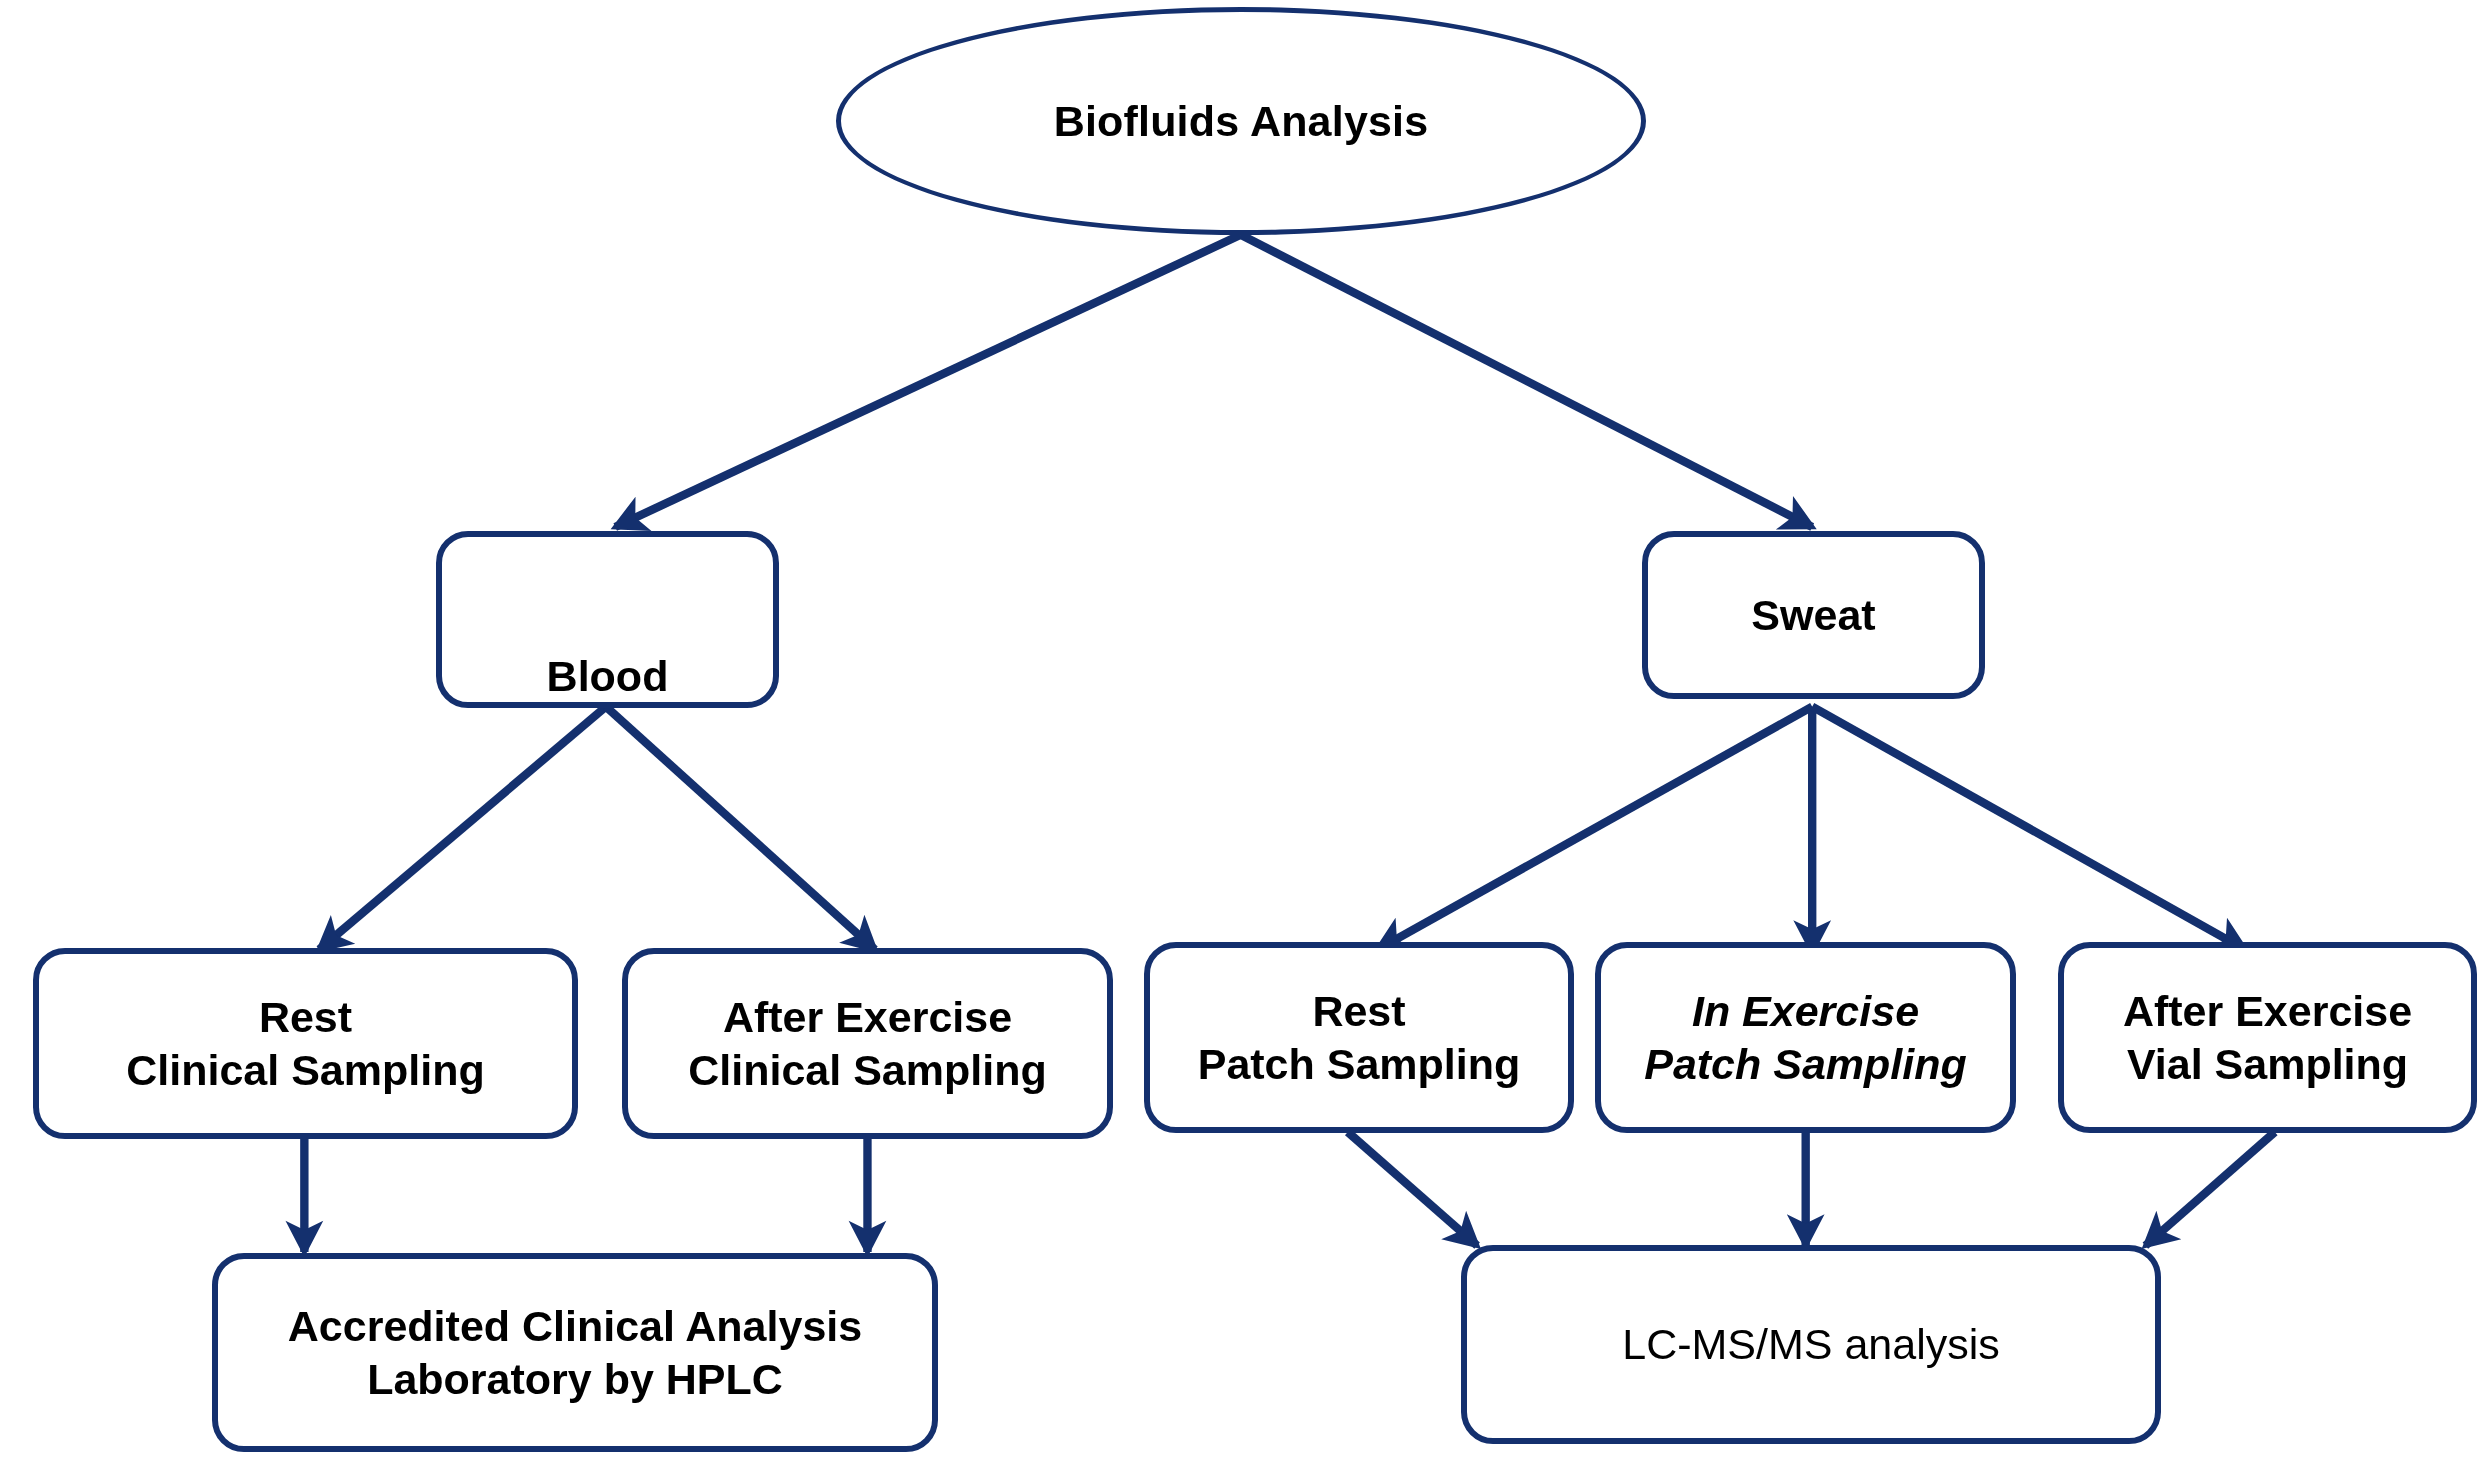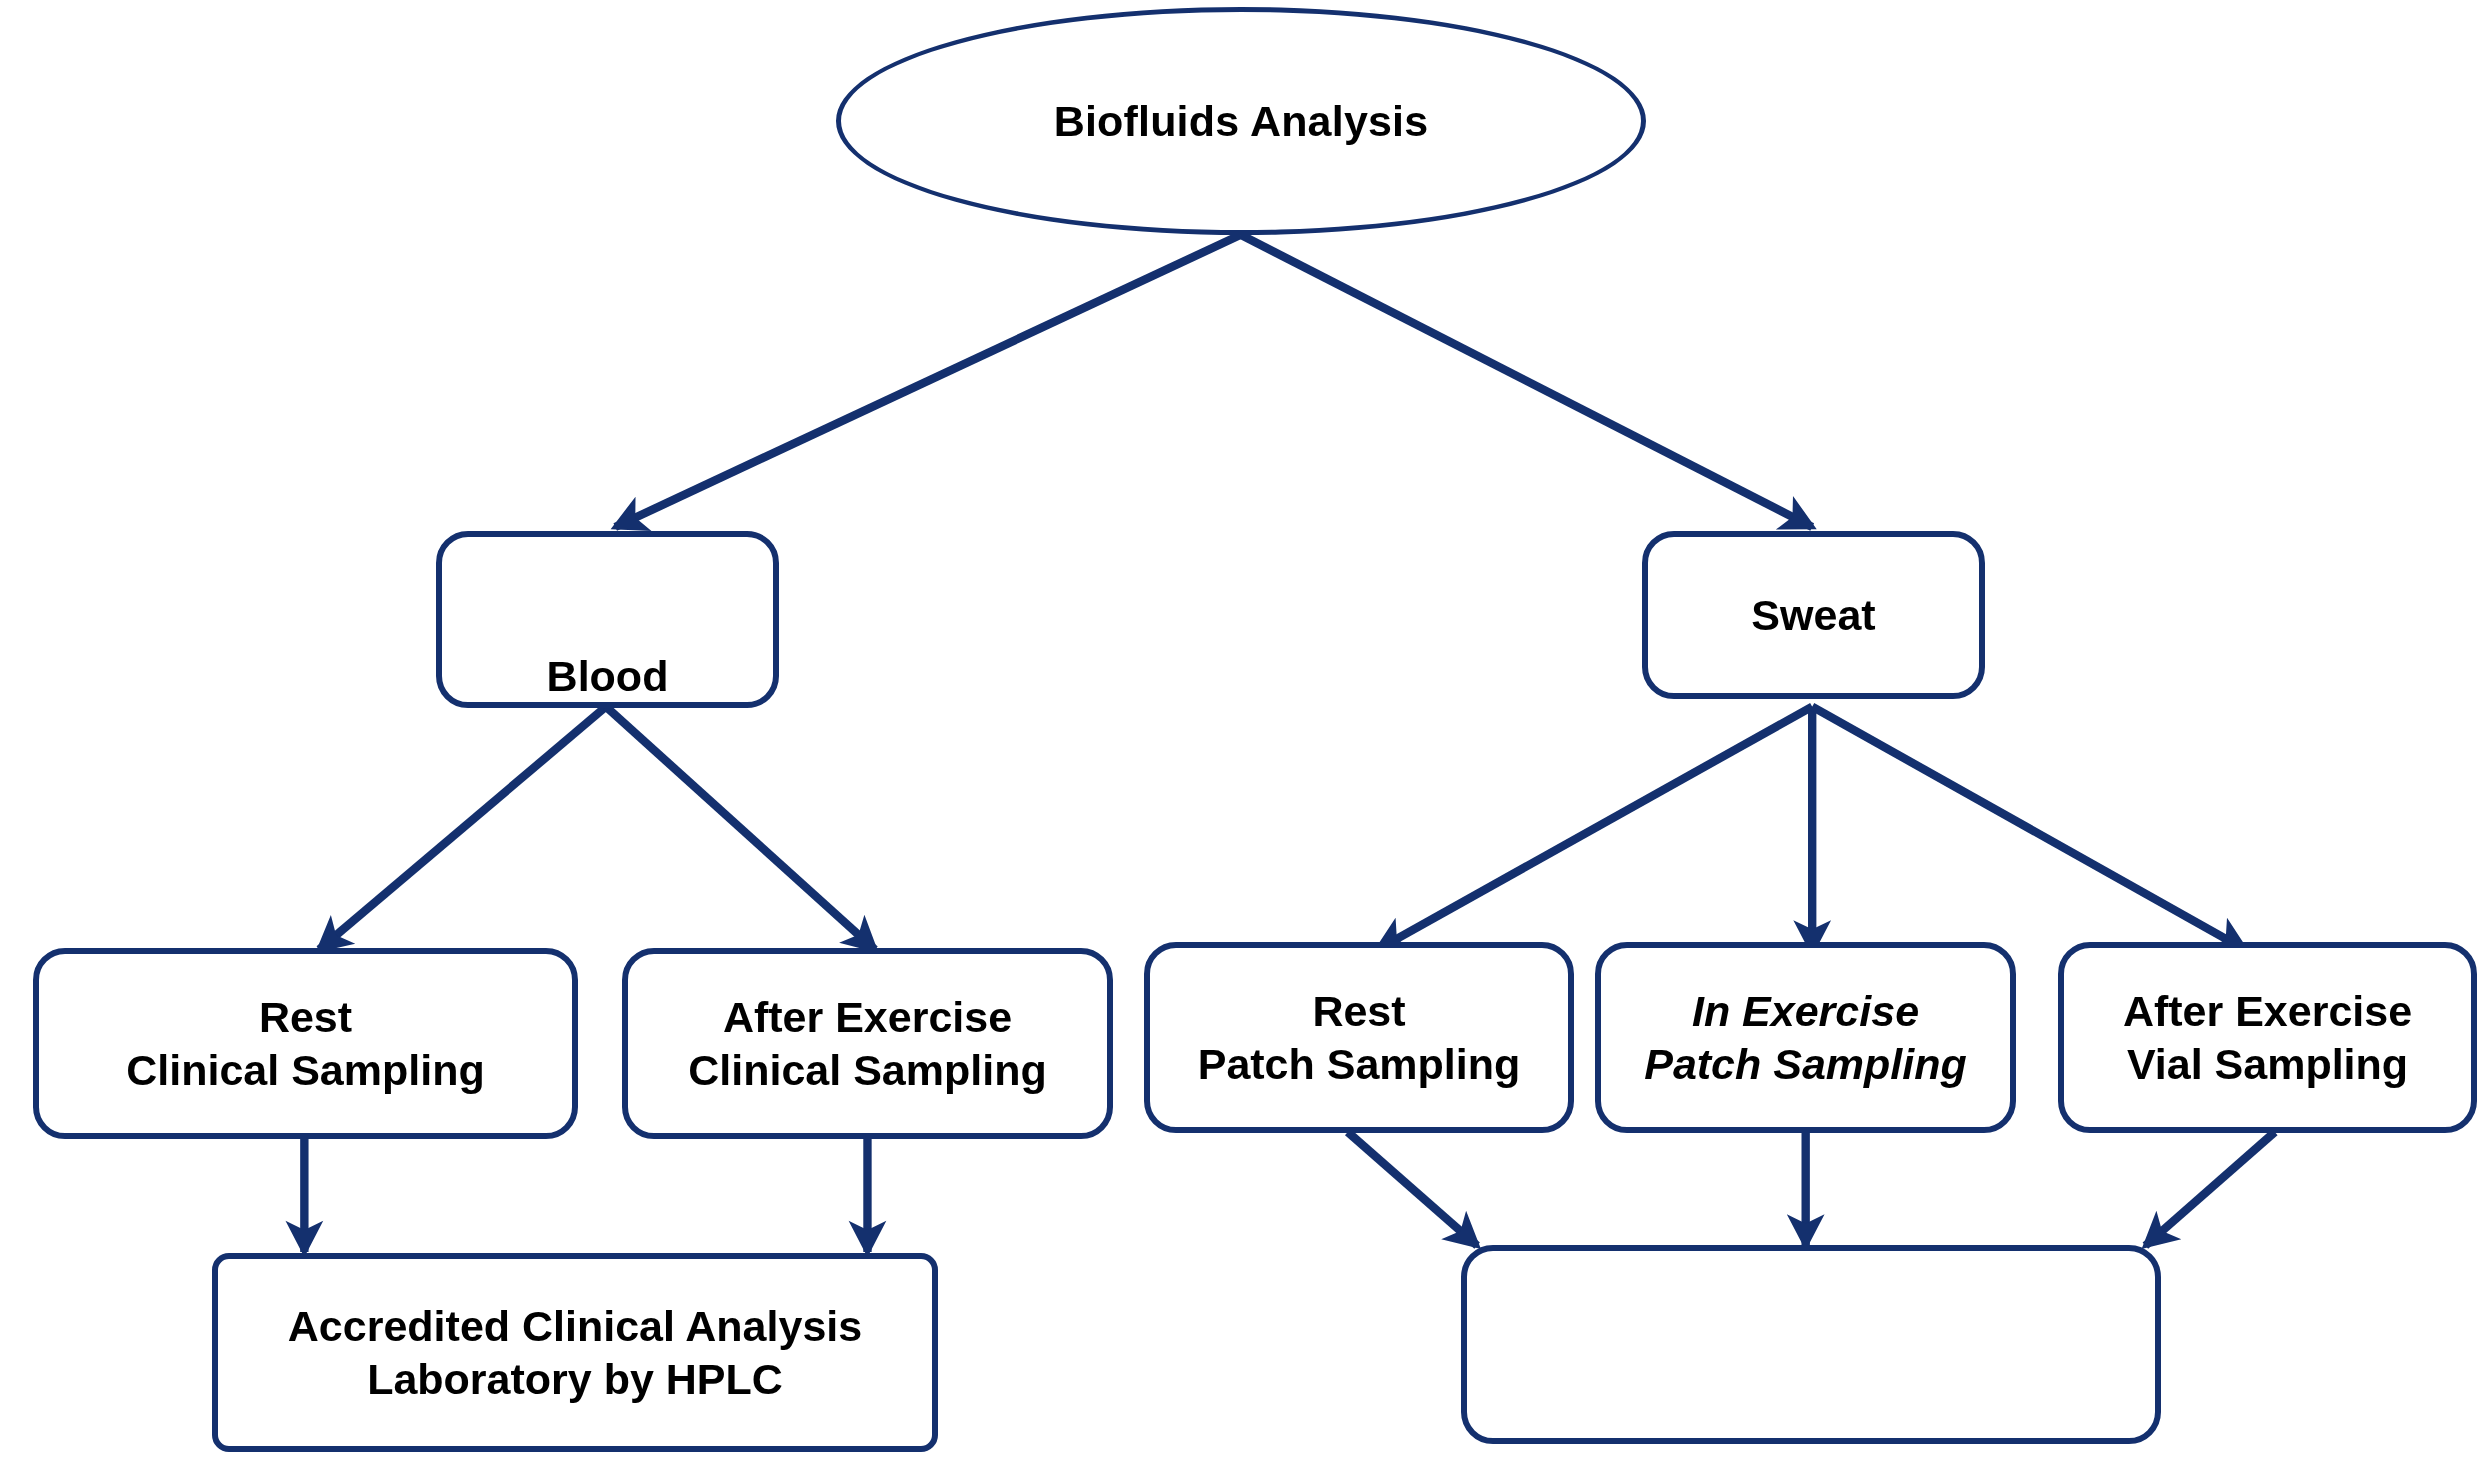--- a/index.html
+++ b/index.html
@@ -120,22 +120,23 @@
   <div class="node node-rounded" style="left:1595px; top:942px; width:421px; height:191px;font-style:italic;">
     <span class="node-line t-level3">In Exercise</span>
     <span class="node-line t-level3">Patch Sampling</span>
   </div>
 
   <div class="node node-rounded" style="left:2058px; top:942px; width:419px; height:191px;">
     <span class="node-line t-level3">After Exercise</span>
     <span class="node-line t-level3">Vial Sampling</span>
   </div>
 
-  <div class="node node-rounded" style="left:212px; top:1253px; width:726px; height:199px;border-radius:17px;">
+  <div class="node node-rounded" style="left:212px; top:1253px; width:726px; height:199px;">
     <span class="node-line t-term">Accredited Clinical Analysis</span>
     <span class="node-line t-term">Laboratory by HPLC</span>
   </div>
 
   <div class="node node-rounded" style="left:1461px; top:1245px; width:700px; height:199px;">
+    <span class="node-line t-term-light">LC-MS/MS analysis</span>
   </div>
 
 </div>
 
 
 </body></html>

